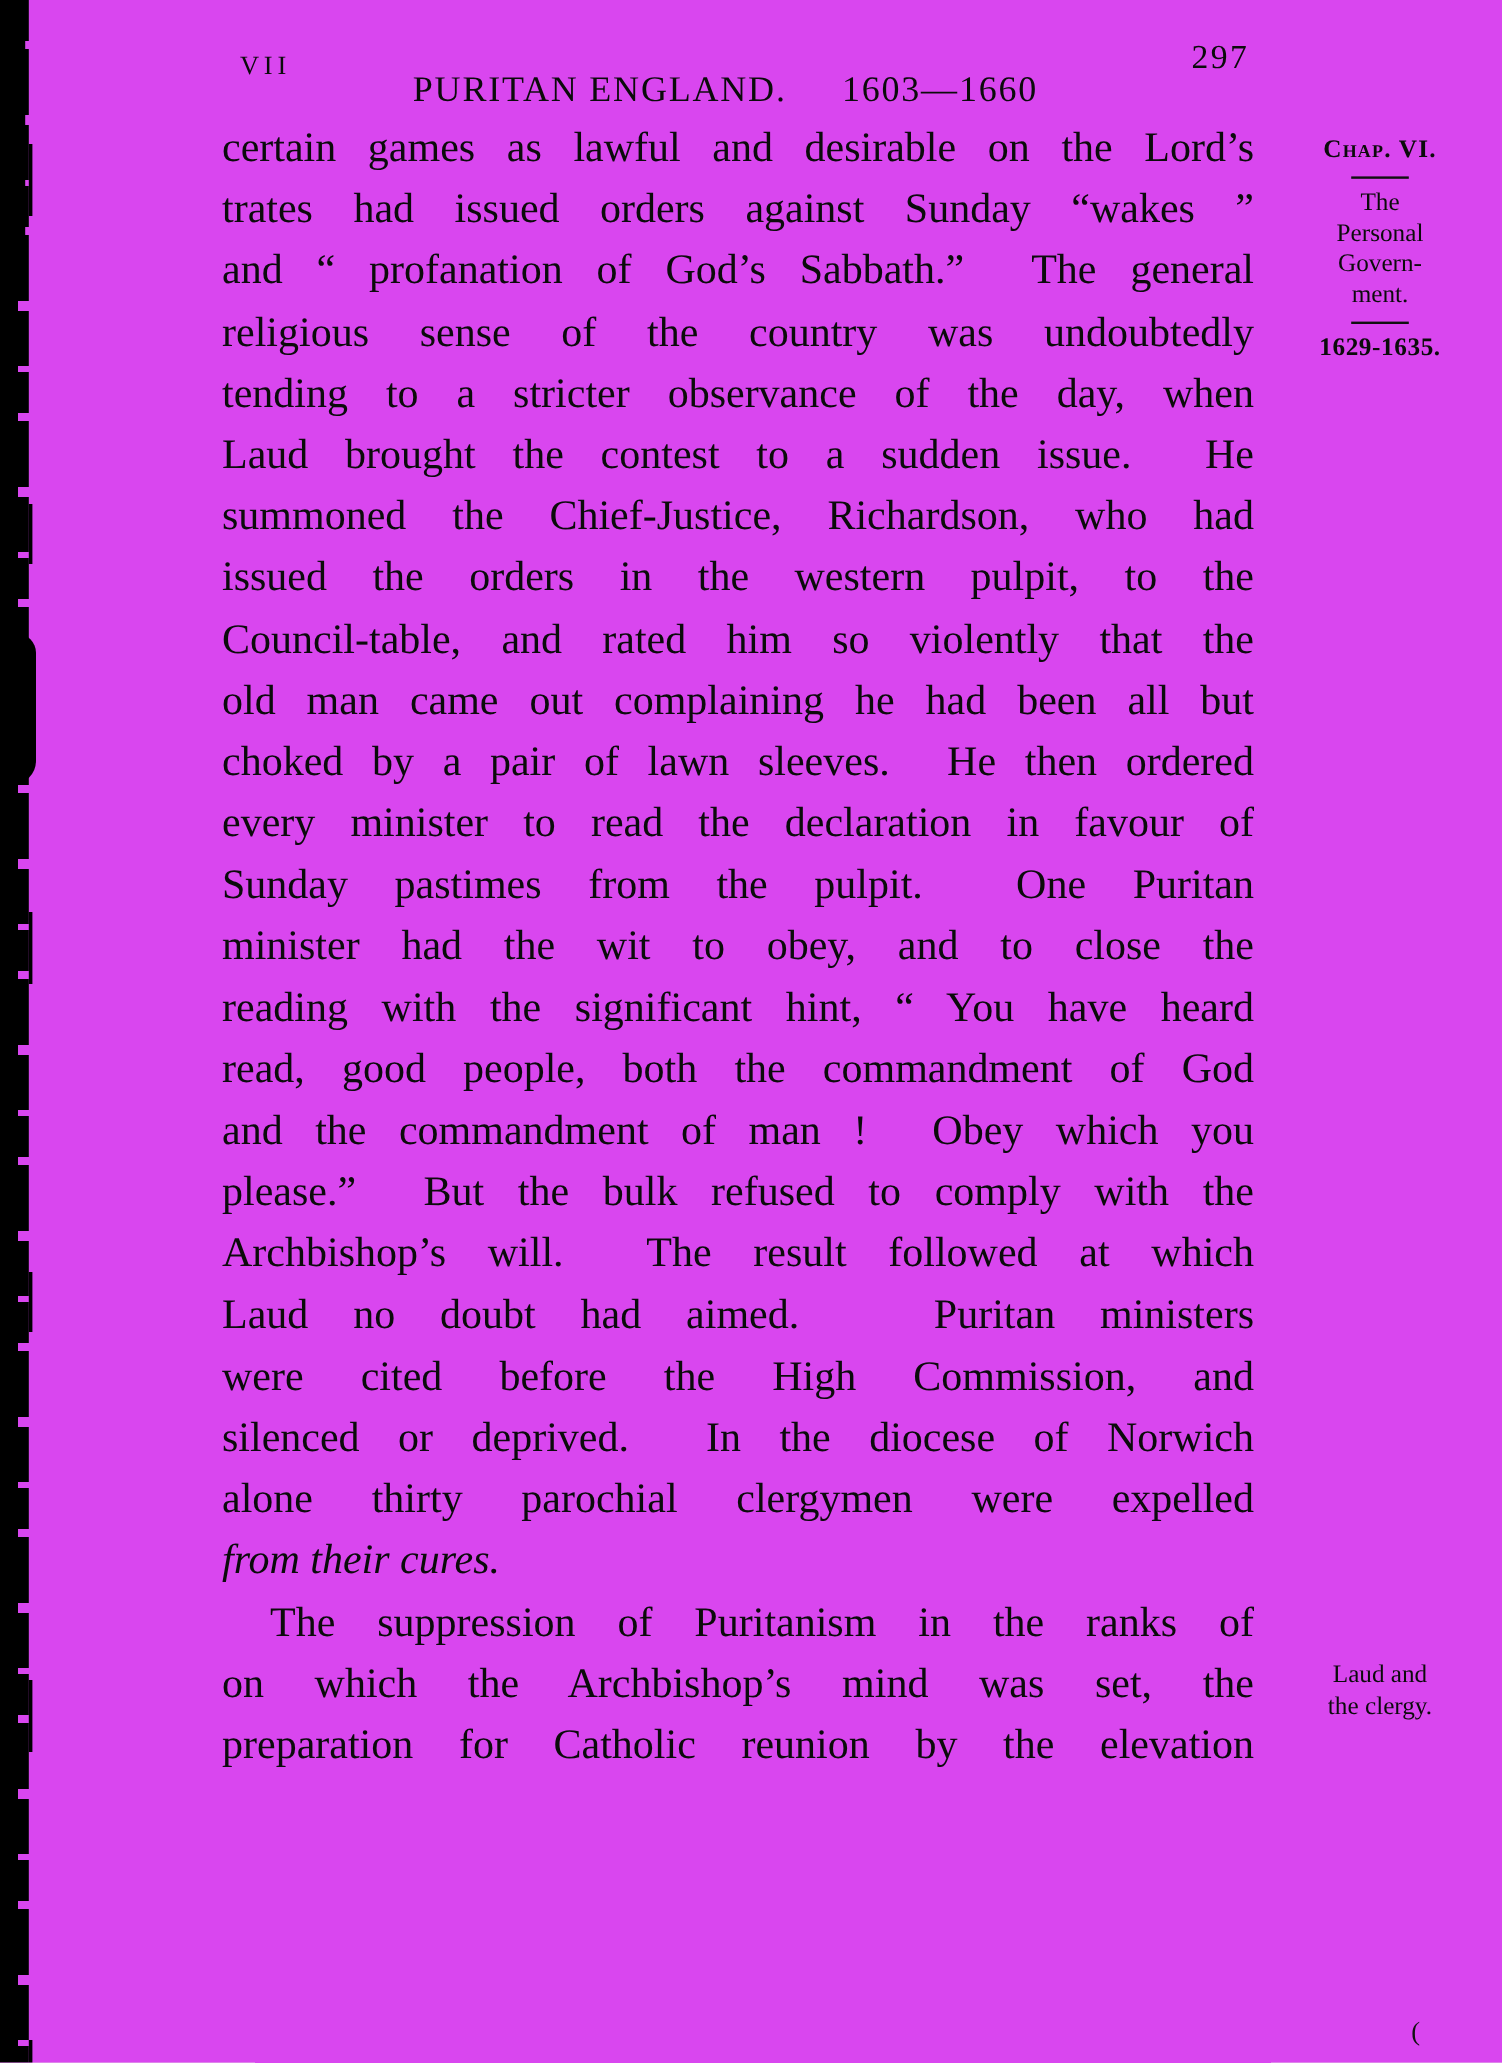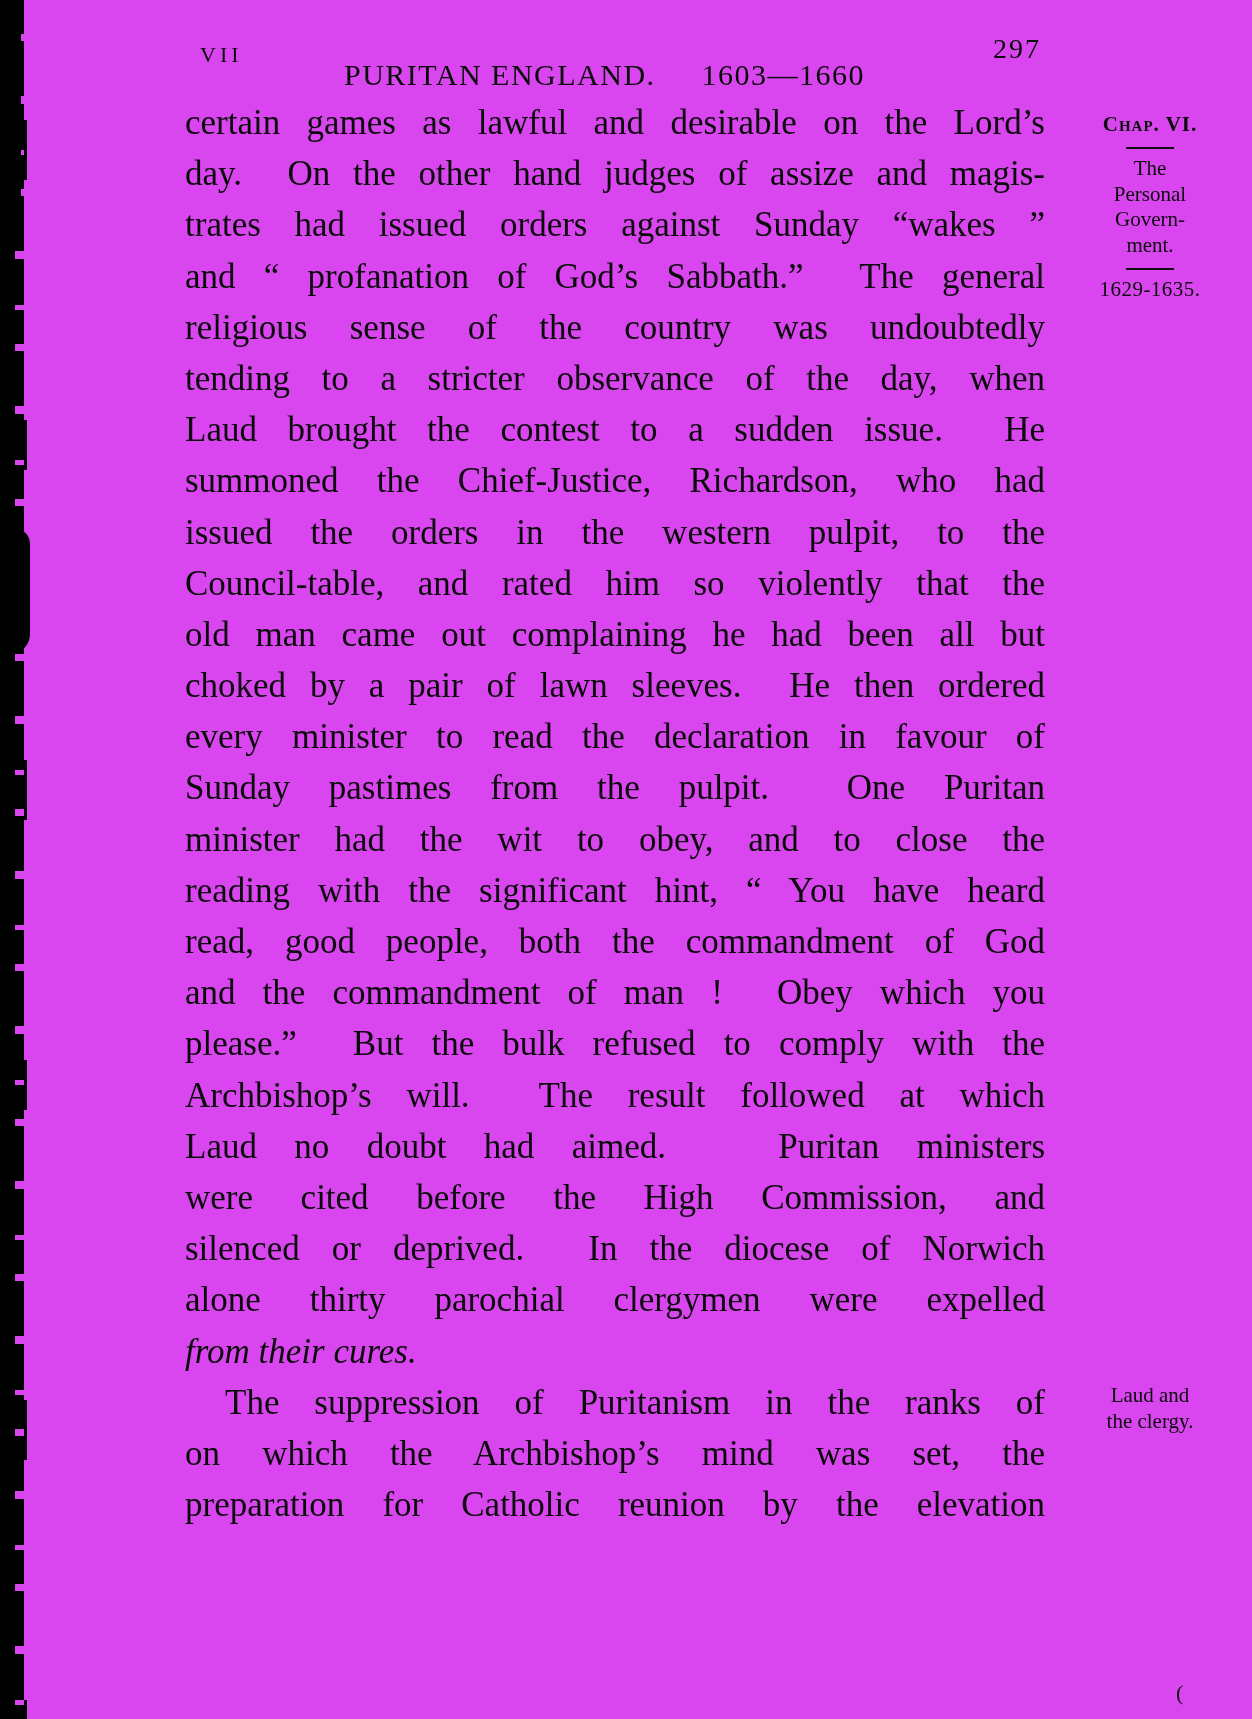--- a/index.html
+++ b/index.html
@@ -38,41 +38,40 @@
   }
   .line.left   { text-align:center; text-align-last:left;font-style:italic; }
   .line.indent { text-indent:40px; }
 
   
   .margin-note { position:absolute; left:1070px; width:160px; text-align:center; }
   .mn-top { top:112px; }
   .mn-chap { font-variant:small-caps; font-size:21px; letter-spacing:1px;font-weight:bold; }
   .mn-rule { width:48px; border:none; border-top:2.5px solid #101010; margin:10px auto 7px auto; }
   .mn-line { font-size:21px; line-height:25.5px; }
-  .mn-years { font-size:21px; font-weight:normal; letter-spacing:0.5px; margin-top:7px; }
+  .mn-years { font-size:21px; font-weight:bold; letter-spacing:0.5px; margin-top:7px; }
   .mn-mid { top:1383px; }
 </style>
 </head>
 <body>
 
 <div class="page">
 
   <div class="bind-solid"></div>
   <div class="bind-streaks"></div>
   <div class="bind-hair"></div>
   <div class="bind-blob-top"></div>
   <div class="bind-blob-mid"></div>
 
   <div class="h-roman">VII</div>
   <div class="h-title"><span>PURITAN ENGLAND.</span><span class="gap"></span><span>1603—1660</span></div>
   <div class="h-page">297</div>
 
   <div class="body-col">
     <div class="line">certain games as lawful and desirable on the Lord’s</div>
-    <div class="line">day.  On the other hand judges of assize and magis-</div>
     <div class="line">trates had issued orders against Sunday “wakes ”</div>
     <div class="line">and “ profanation of God’s Sabbath.”  The general</div>
     <div class="line">religious sense of the country was undoubtedly</div>
     <div class="line">tending to a stricter observance of the day, when</div>
     <div class="line">Laud brought the contest to a sudden issue.  He</div>
     <div class="line">summoned the Chief-Justice, Richardson, who had</div>
     <div class="line">issued the orders in the western pulpit, to the</div>
     <div class="line">Council-table, and rated him so violently that the</div>
     <div class="line">old man came out complaining he had been all but</div>
     <div class="line">choked by a pair of lawn sleeves.  He then ordered</div>

